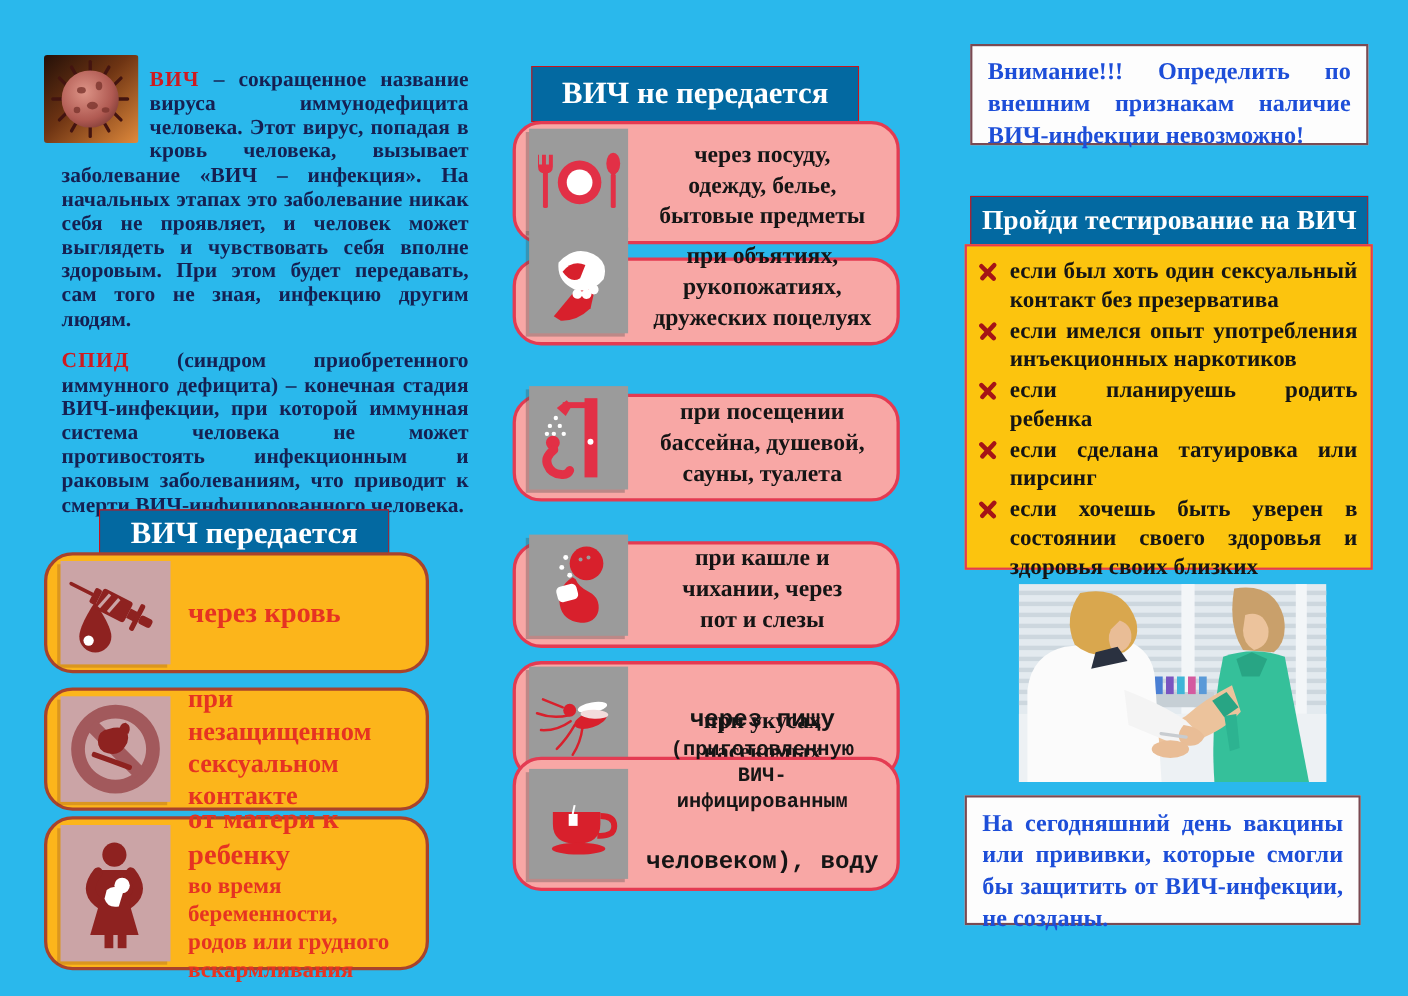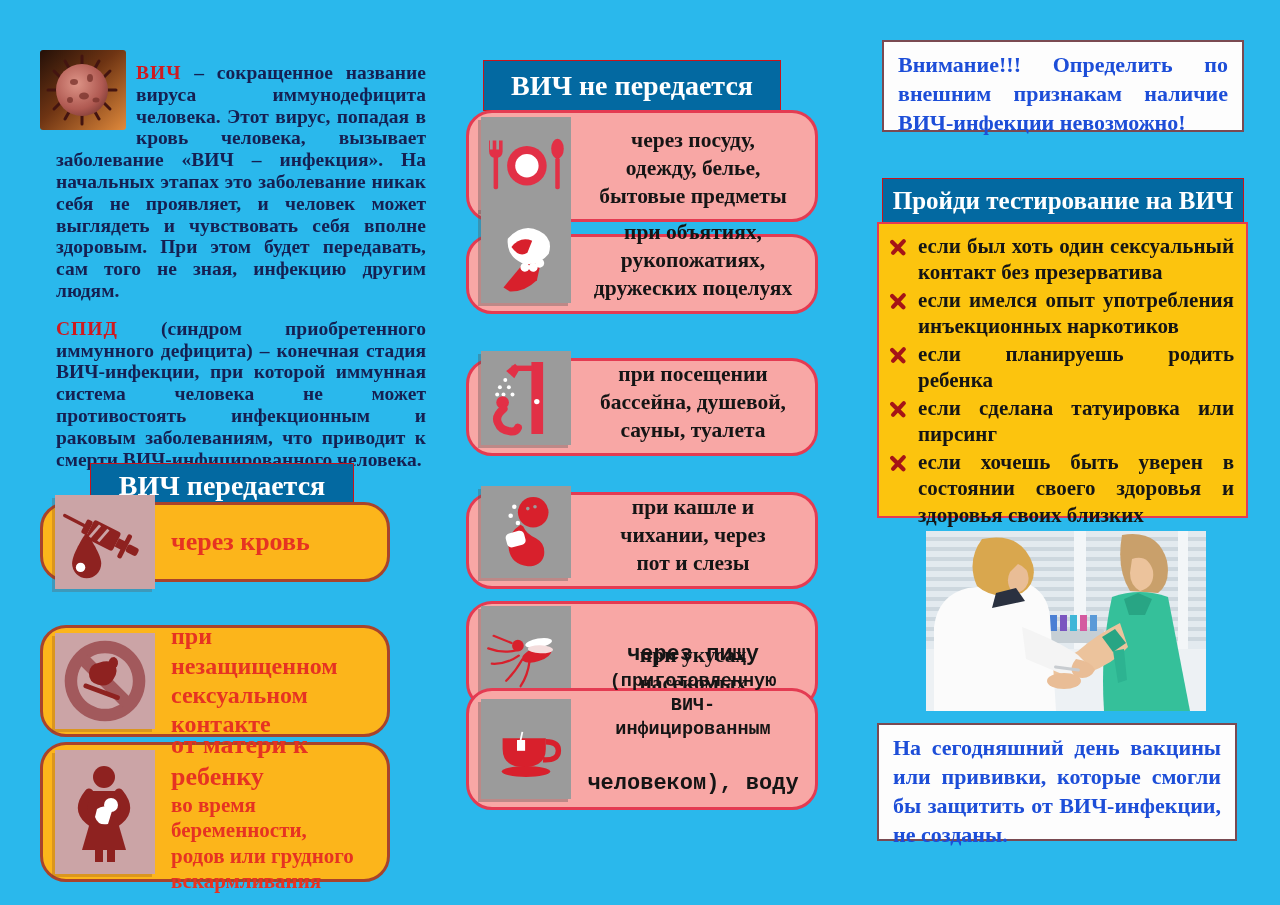--- a/index.html
+++ b/index.html
@@ -81,21 +81,21 @@
         <ellipse cx="56" cy="50" rx="3.5" ry="2.5"></ellipse>
       </g>
     </svg>
   </span>
   <p><span class="term">ВИЧ</span><span> – сокращенное название вируса иммунодефицита человека. Этот вирус, попадая в кровь человека, вызывает заболевание «ВИЧ – инфекция». На начальных этапах это заболевание никак себя не проявляет, и человек может выглядеть и чувствовать себя вполне здоровым. При этом будет передавать, сам того не зная, инфекцию другим людям.</span></p>
   <p><span class="term">СПИД</span><span> (синдром приобретенного иммунного дефицита) – конечная стадия ВИЧ-инфекции, при которой иммунная система человека не может противостоять инфекционным и раковым заболеваниям, что приводит к смерти ВИЧ-инфицированного человека.</span></p>
 </div>
 
 <div class="abs red-banner banner1">ВИЧ передается</div>
 
-<div class="abs obox" style="top:502px;height:80px;text-align:right;">
+<div class="abs obox" style="top:502px;height:110px;text-align:right;">
   <span class="tile">
     <svg viewBox="0 0 100 100" width="100" height="94">
       <path d="M30 40 C30 40 15 62 15 73 a15.5 15.5 0 0 0 31 0 C46 62 30 40 30 40 Z" fill="#8e2220"></path>
       <circle cx="24" cy="77" r="5" fill="#ffffff"></circle>
       <g transform="rotate(27 50 44)">
         <g fill="#8e2220">
           <rect x="0" y="42" width="26" height="3.5" rx="1.7"></rect>
           <rect x="25" y="36" width="7" height="16" rx="2"></rect>
           <rect x="32" y="33" width="32" height="22" rx="3"></rect>
           <rect x="64" y="39" width="8" height="10"></rect>

